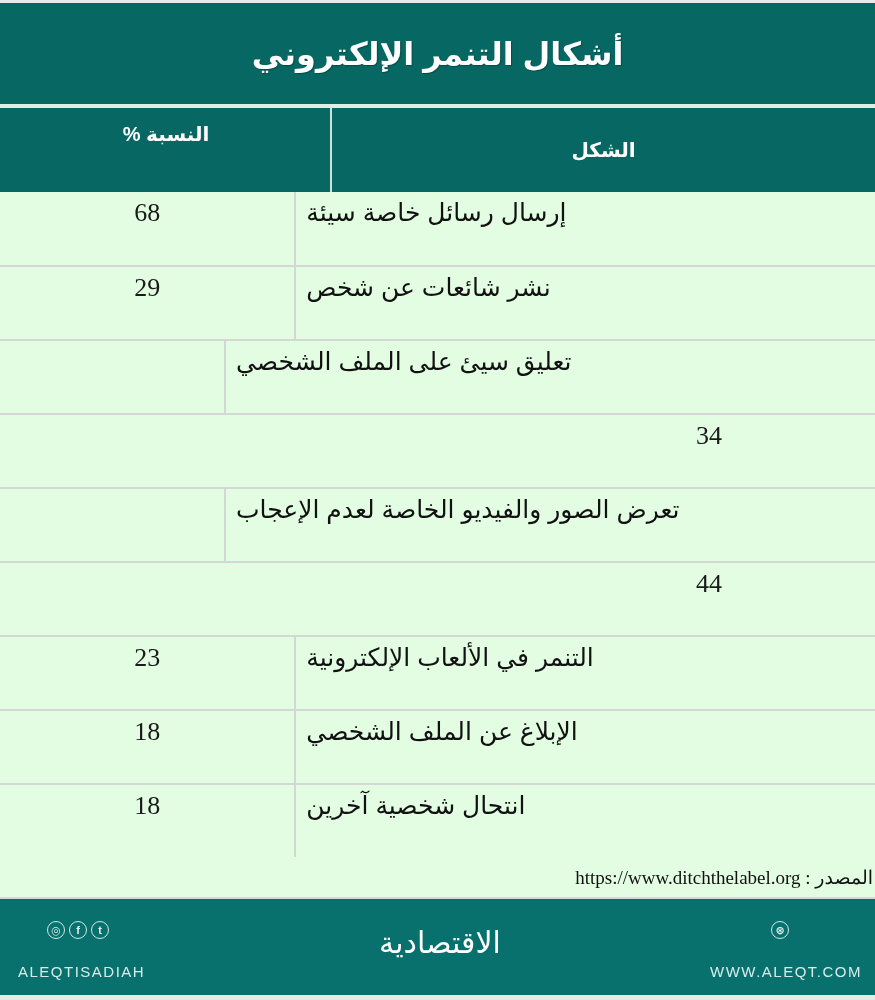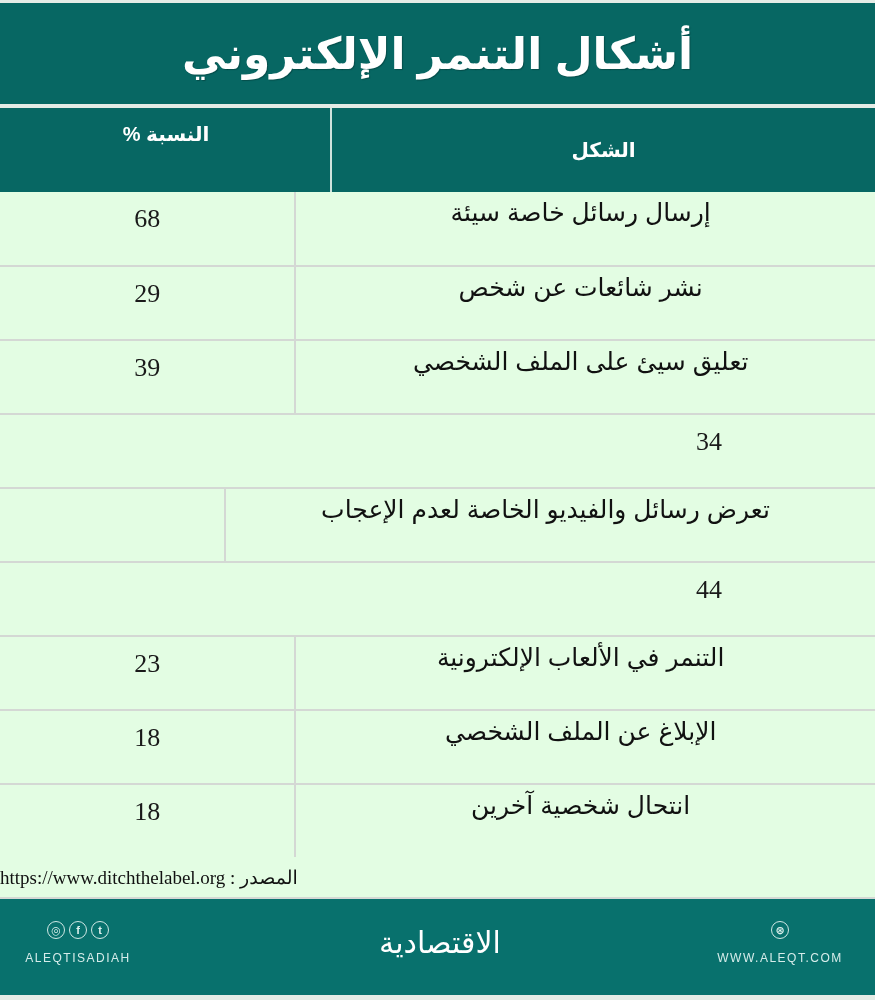--- a/index.html
+++ b/index.html
@@ -8,21 +8,21 @@
       background: #e4ece6;
       font-family: "Liberation Sans", "DejaVu Sans", sans-serif;
       position: relative;
     }
     .title-band {
       position: absolute; left: 0; top: 3px; width: 875px; height: 101px;
       background: #076763;
       display: flex; align-items: center; justify-content: center;
     }
     .title-band h1 {
-      margin: 12px; color: #ffffff; font-size: 44px; font-weight: bold;
+      margin: 12px; color: #ffffff; font-size: 32px; font-weight: bold;
       direction: rtl; text-shadow: 1px 1px 1px rgba(0,0,0,0.25);
     }
     .col-head {
       position: absolute; left: 0; top: 108px; width: 875px; height: 84px;
       background: #076763; display: flex; flex-direction: row-reverse;
     }
     .col-head .h {
       height: 100%; display: flex; align-items: center; justify-content: center;
       color: #ffffff; font-weight: bold; font-size: 20px; direction: rtl;
     }
@@ -30,46 +30,46 @@
     .col-head .h.pct { width: 330px; border-right: 2px solid #cfe3dd; box-sizing: border-box; padding-bottom: 32px; }
     .col-head .h.shape { padding-bottom: 14px; }
     .rows { position: absolute; left: 0; top: 192px; width: 875px; }
     .row {
       display: flex; flex-direction: row-reverse; height: 72px;
       background: #e3fde3; border-bottom: 2px solid #d4d8d4;
     }
     .row:first-child { height: 73px; }
     .cell-shape {
       width: 651px; box-sizing: border-box; padding: 6px 20px 0 10px;
-      font-size: 25px; color: #111; direction: rtl; text-align: center;
+      font-size: 25px; color: #111; direction: rtl; text-align: left;
       border-left: 2px solid #d4d8d4;
     }
     .cell-pct {
-      width: 332px; box-sizing: border-box; padding-top: 12px; text-align: center;
+      width: 332px; box-sizing: border-box; padding-top: 6px; text-align: center;
       font-family: "Liberation Serif", serif; font-size: 26px; color: #1a1a1a;
     }
     .source-row {
       position: absolute; left: 0; top: 857px; width: 875px; height: 40px;
       background: #e3fde3; border-bottom: 2px solid #d4d8d4;
-      display: flex; justify-content: flex-start; align-items: center;
+      display: flex; justify-content: flex-end; align-items: center;
       font-family: "Liberation Serif", serif; font-size: 19px; color: #111;
     }
     .source-row .inner { direction: rtl; padding-right: 2px; padding-top: 0; }
     .footer {
       position: absolute; left: 0; top: 899px; width: 875px; height: 96px;
       background: #08716d;
     }
     .social { position: absolute; left: 18px; top: 22px; width: 120px; text-align: center; }
     .icons { display: flex; justify-content: center; gap: 4px; }
     .circ {
       width: 18px; height: 18px; border: 1.5px solid #cfe8e5; border-radius: 50%;
       color: #dff1ee; font-size: 11px; font-weight: bold; display: flex;
       align-items: center; justify-content: center; box-sizing: border-box;
     }
-    .foot-label { color: #d6ecea; font-size: 12px; letter-spacing: 1.5px; margin-top: 12px; }
+    .foot-label { color: #d6ecea; font-size: 15px; letter-spacing: 1.5px; margin-top: 24px; }
     .brand {
       position: absolute; left: 360px; top: 26px; width: 160px; text-align: center;
       color: #ffffff; font-weight: normal; font-size: 30px; direction: rtl;
     }
     .site { position: absolute; left: 710px; top: 22px; width: 140px; text-align: center; }
     .bottom-strip { position: absolute; left: 0; top: 995px; width: 875px; height: 5px; background: #e4ece6; }
   </style>
 </head>
 <body>
 
@@ -86,27 +86,26 @@
   <div class="row">
     <div class="cell-shape">إرسال رسائل خاصة سيئة</div>
     <div class="cell-pct">68</div>
   </div>
   <div class="row">
     <div class="cell-shape">نشر شائعات عن شخص</div>
     <div class="cell-pct">29</div>
   </div>
   <div class="row">
     <div class="cell-shape">تعليق سيئ على الملف الشخصي</div>
-    <div class="cell-pct">39</div>
   </div>
   <div class="row">
     <div class="cell-pct">34</div>
   </div>
   <div class="row">
-    <div class="cell-shape">تعرض رسائل والفيديو الخاصة لعدم الإعجاب</div>
+    <div class="cell-shape">تعرض الصور والفيديو الخاصة لعدم الإعجاب</div>
   </div>
   <div class="row">
     <div class="cell-pct">44</div>
   </div>
   <div class="row">
     <div class="cell-shape">التنمر في الألعاب الإلكترونية</div>
     <div class="cell-pct">23</div>
   </div>
   <div class="row">
     <div class="cell-shape">الإبلاغ عن الملف الشخصي</div>

